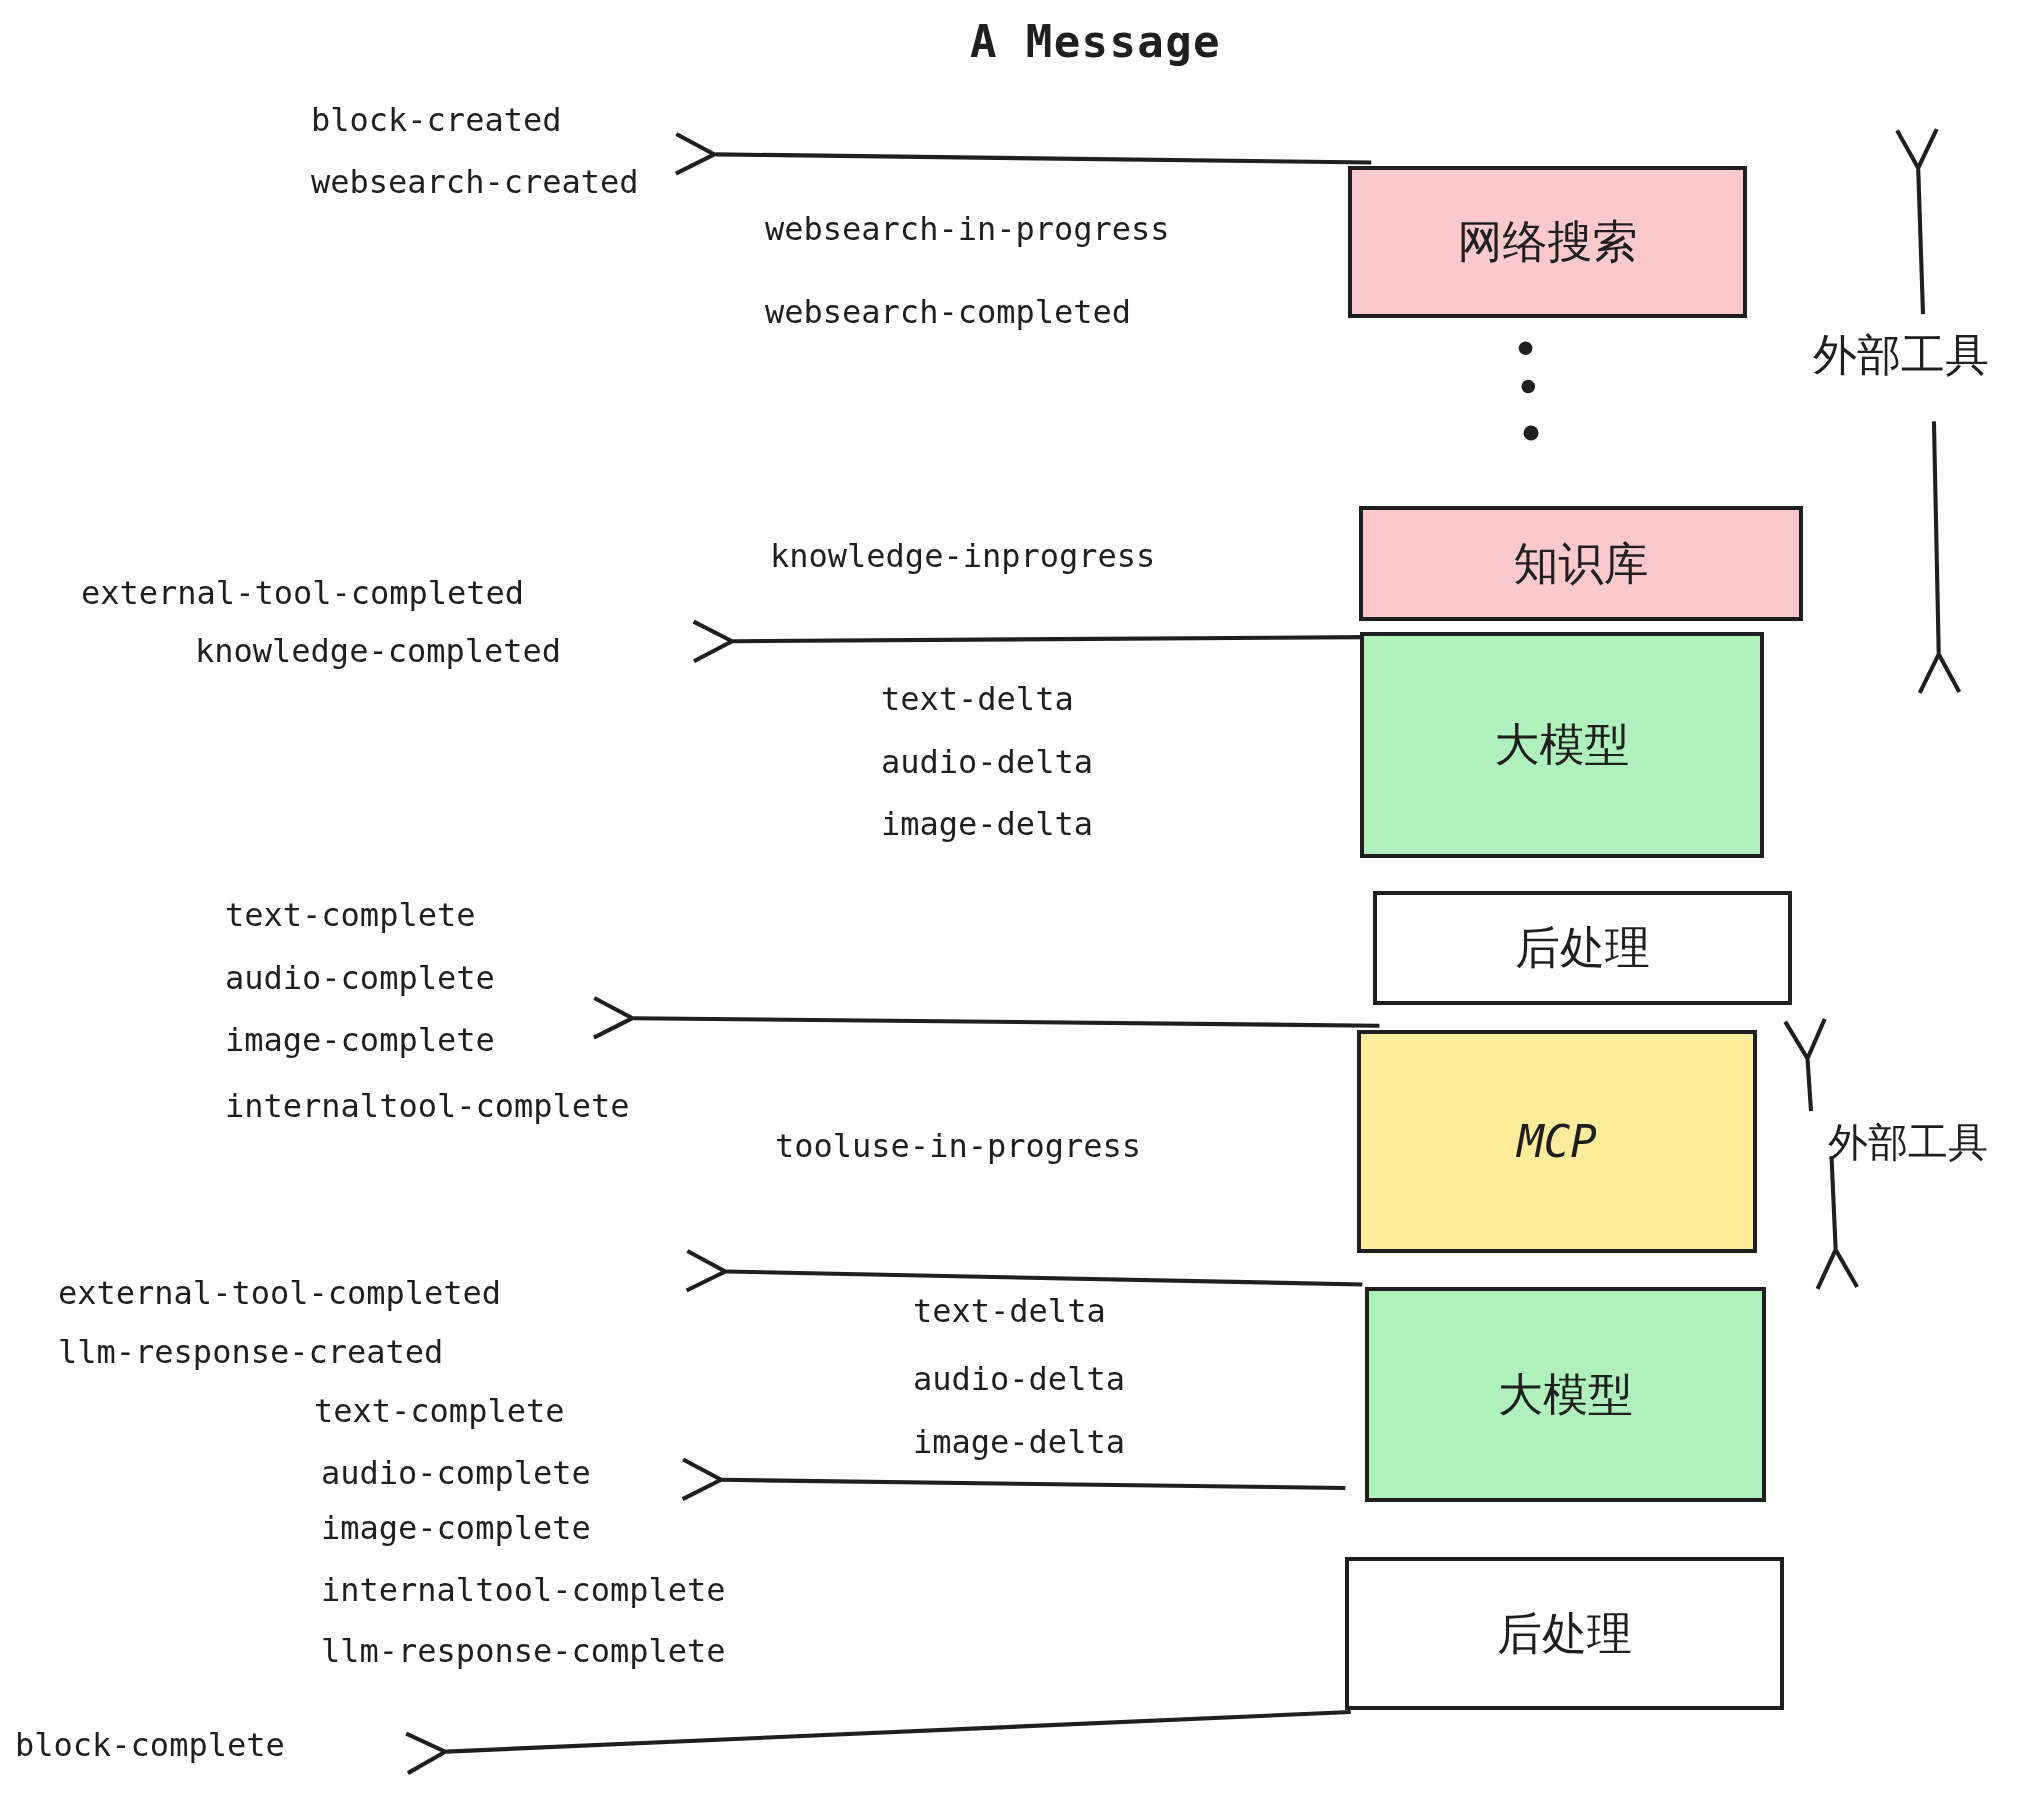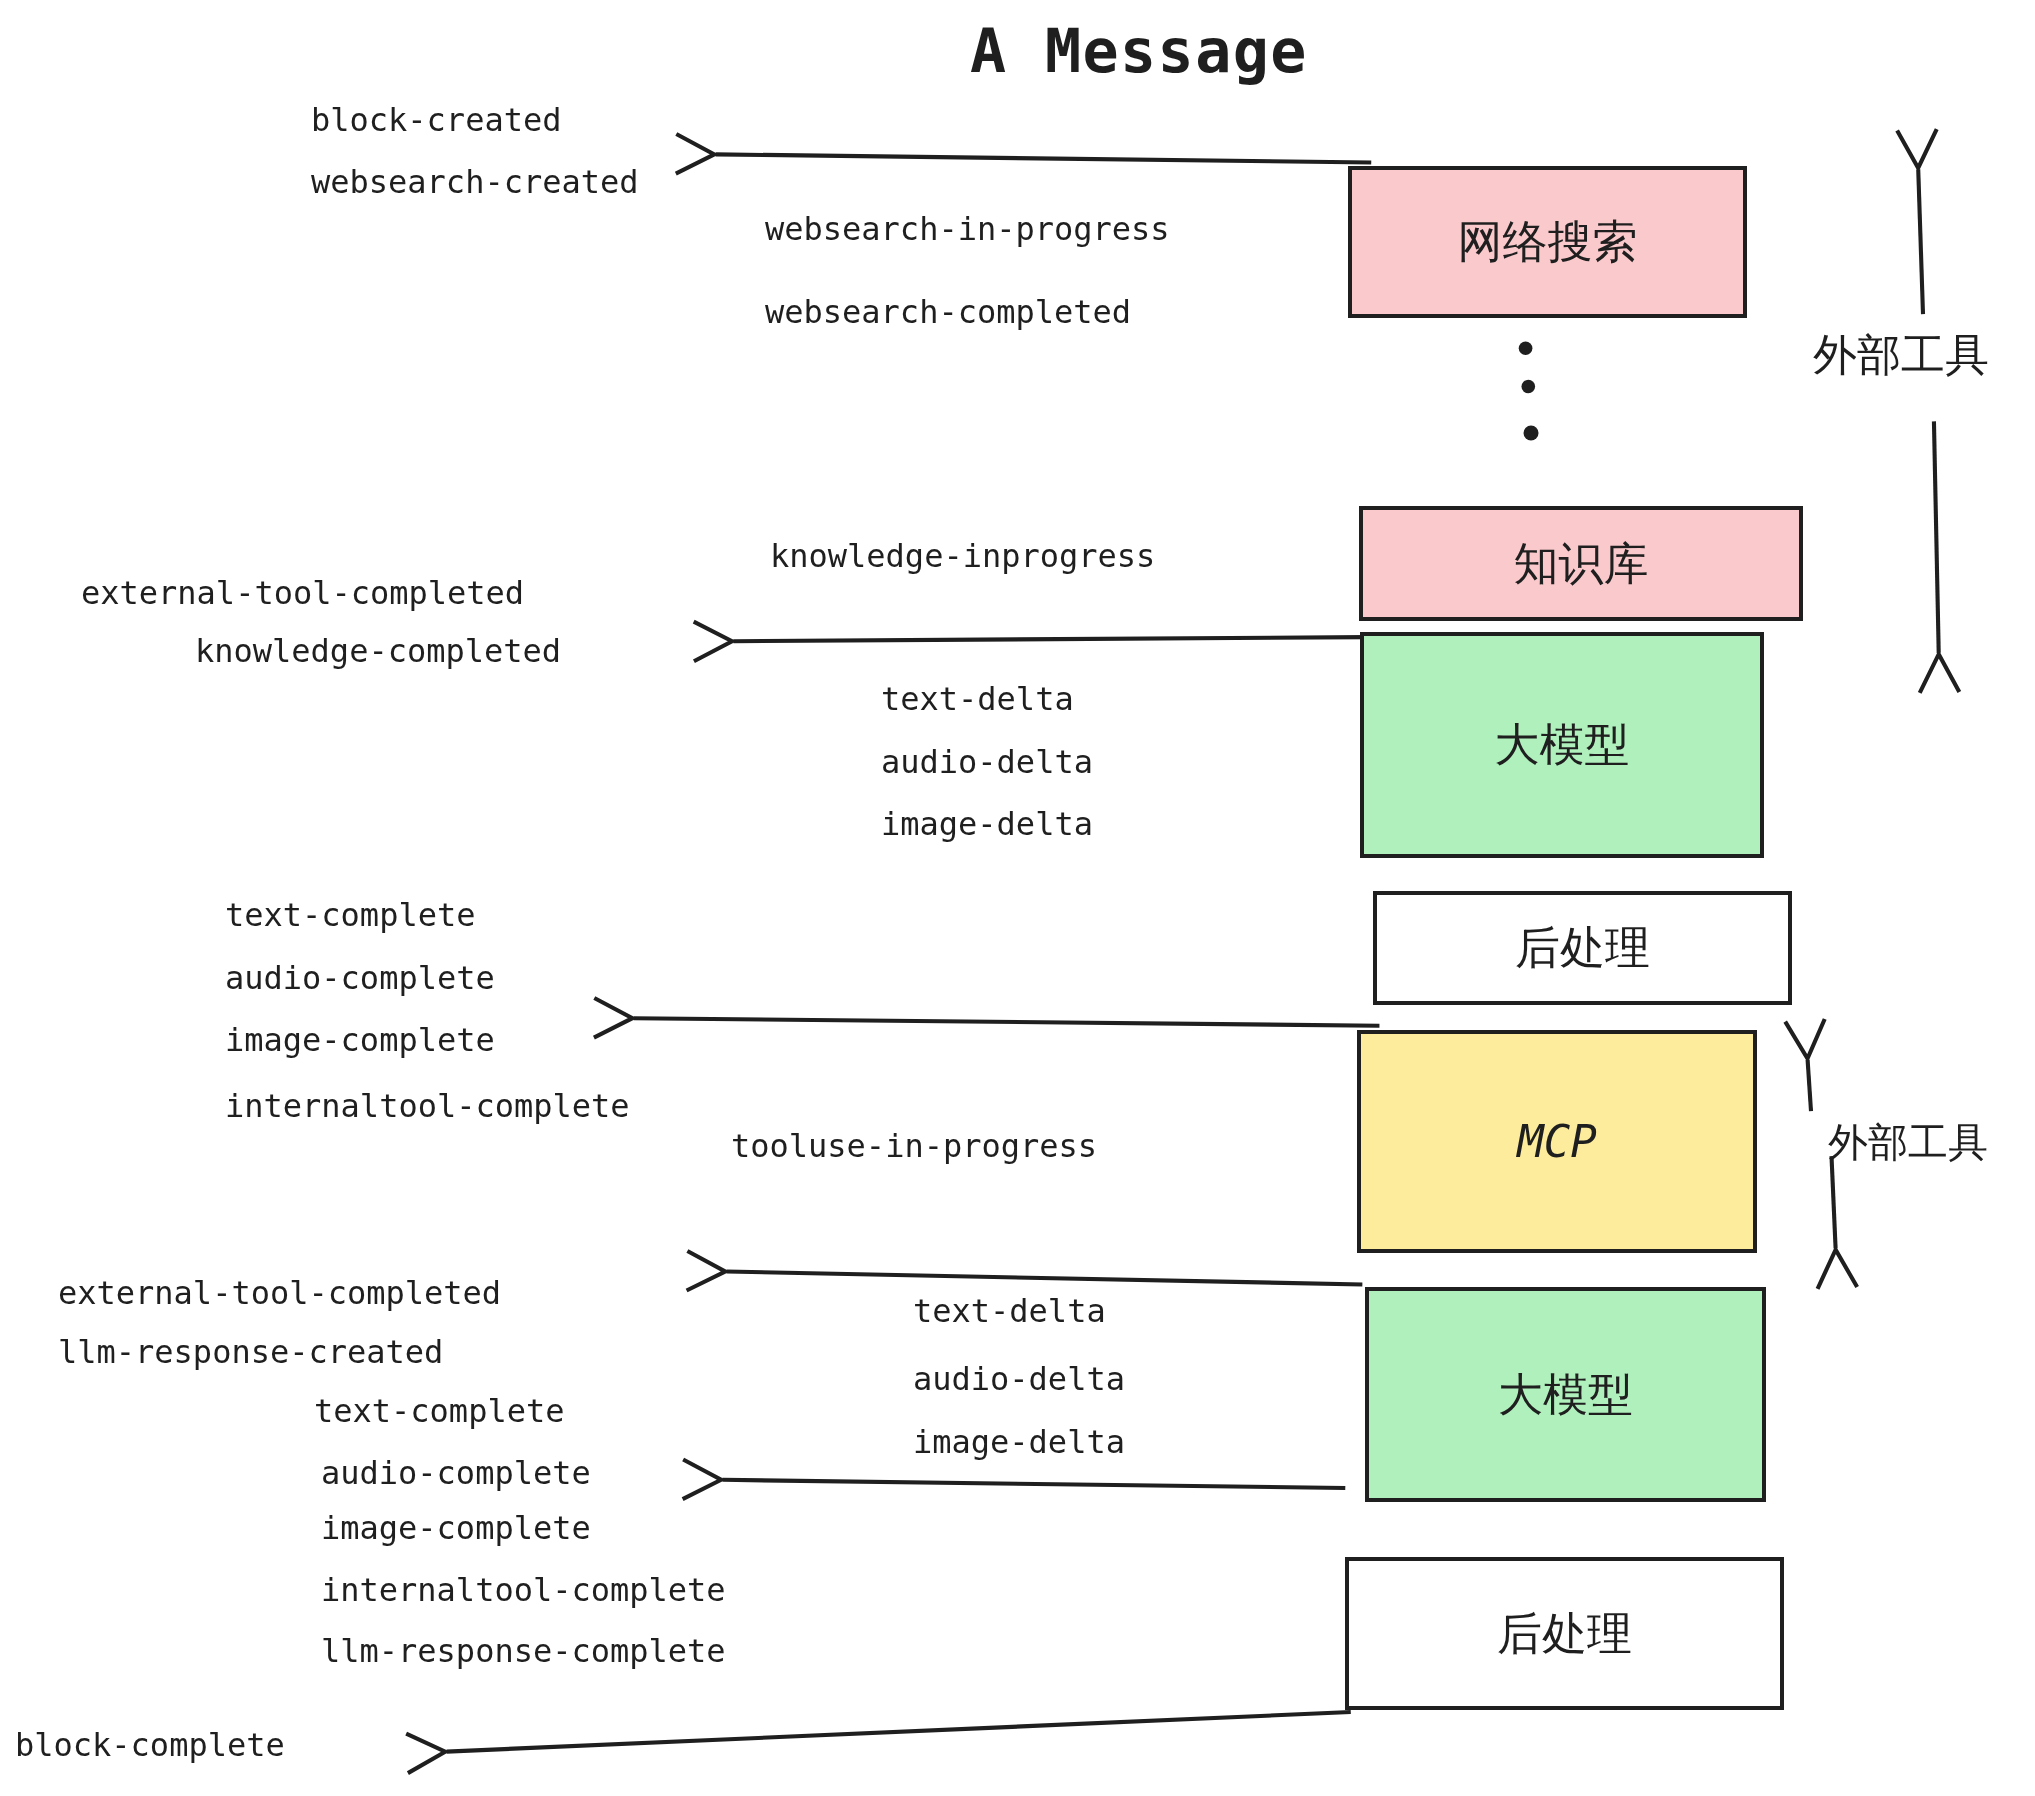--- a/index.html
+++ b/index.html
@@ -3,21 +3,21 @@
 <meta charset="utf-8">
 <style>
   html,body{margin:0;padding:0;background:#ffffff;}
   .canvas{
     position:relative;width:2035px;height:1796px;background:#fff;
     font-family:"DejaVu Sans Mono","Liberation Mono",monospace;
     color:#1f1f1f;overflow:hidden;
   }
   .layer{position:absolute;left:0;top:0;pointer-events:none;}
   .title{
-    position:absolute;left:970px;top:16.4px;font-size:60px;font-weight:bold;
+    position:absolute;left:970px;top:16.4px;font-size:44px;font-weight:bold;
     letter-spacing:1.4px;white-space:nowrap;
   }
   .evt{
     position:absolute;font-size:32px;line-height:1;white-space:nowrap;
   }
   .box{
     position:absolute;border:4.1px solid #1f1f1f;box-sizing:border-box;
     display:flex;align-items:center;justify-content:center;
     font-family:"DejaVu Sans","Liberation Sans",sans-serif;font-size:45px;
   }
@@ -71,21 +71,21 @@
   <div class="evt" style="left:770px;top:540px">knowledge-inprogress</div>
   <div class="evt" style="left:81px;top:577px">external-tool-completed</div>
   <div class="evt" style="left:195px;top:635px">knowledge-completed</div>
   <div class="evt" style="left:881px;top:683px">text-delta</div>
   <div class="evt" style="left:881px;top:746px">audio-delta</div>
   <div class="evt" style="left:881px;top:808px">image-delta</div>
   <div class="evt" style="left:225px;top:899px">text-complete</div>
   <div class="evt" style="left:225px;top:962px">audio-complete</div>
   <div class="evt" style="left:225px;top:1024px">image-complete</div>
   <div class="evt" style="left:225px;top:1090px">internaltool-complete</div>
-  <div class="evt" style="left:731px;top:1130px">tooluse-in-progress</div>
+  <div class="evt" style="left:775px;top:1130px">tooluse-in-progress</div>
   <div class="evt" style="left:58px;top:1277px">external-tool-completed</div>
   <div class="evt" style="left:58px;top:1336px">llm-response-created</div>
   <div class="evt" style="left:314px;top:1395px">text-complete</div>
   <div class="evt" style="left:913px;top:1295px">text-delta</div>
   <div class="evt" style="left:913px;top:1363px">audio-delta</div>
   <div class="evt" style="left:913px;top:1426px">image-delta</div>
   <div class="evt" style="left:321px;top:1457px">audio-complete</div>
   <div class="evt" style="left:321px;top:1512px">image-complete</div>
   <div class="evt" style="left:321px;top:1574px">internaltool-complete</div>
   <div class="evt" style="left:321px;top:1635px">llm-response-complete</div>

